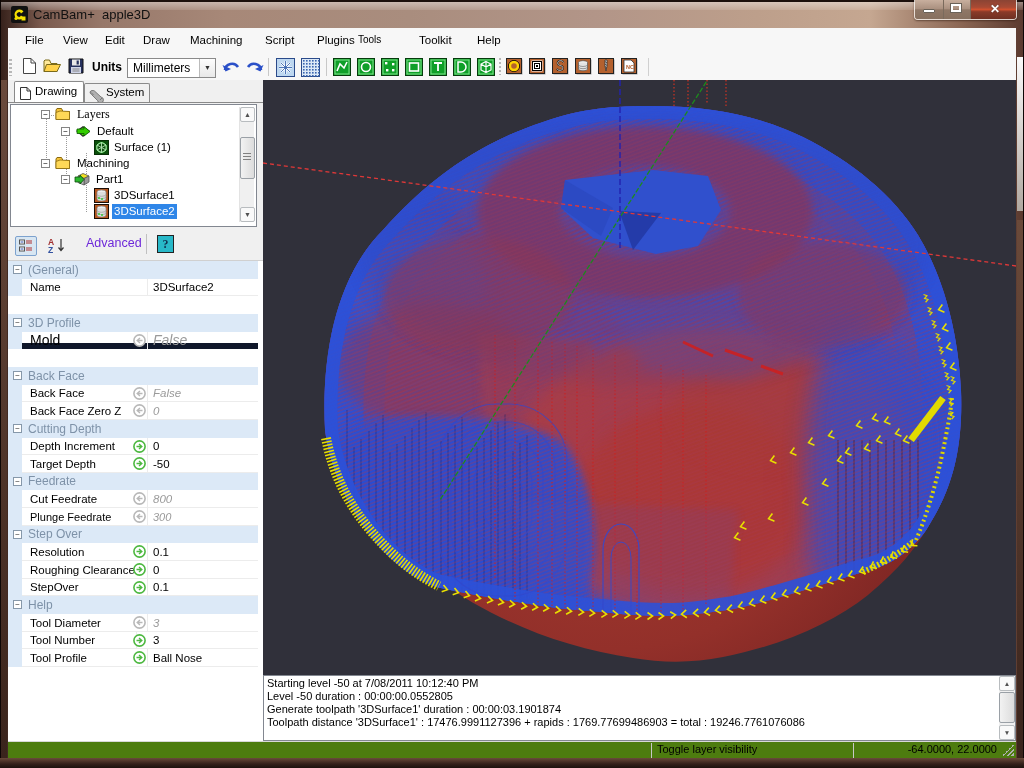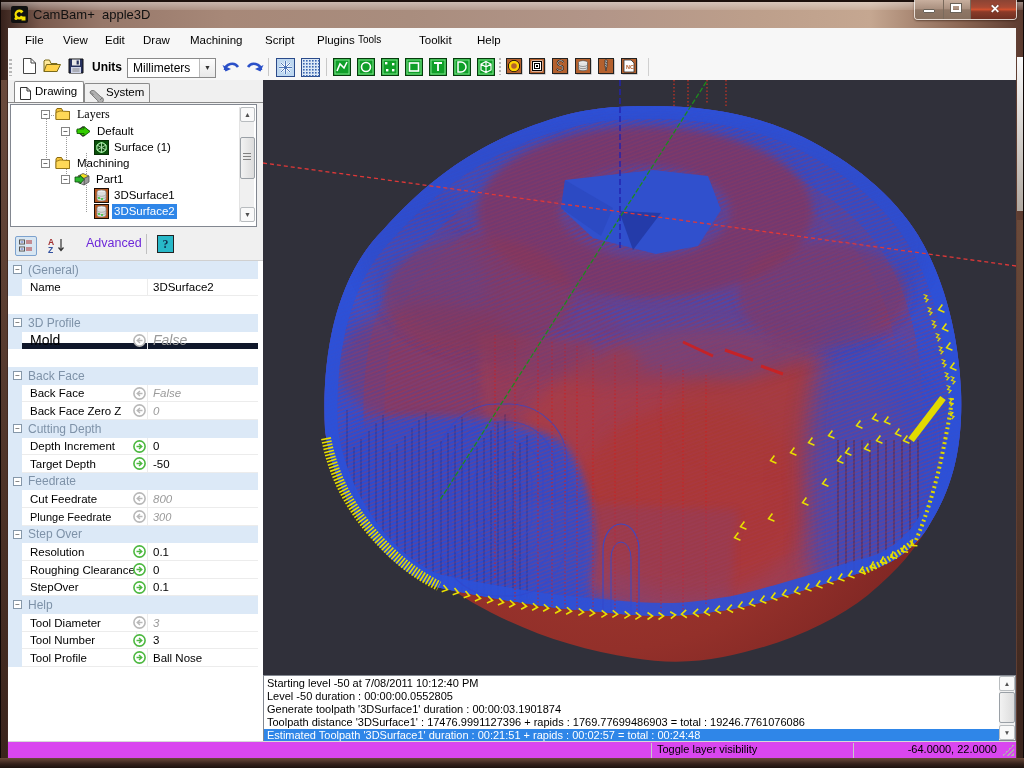--- a/index.html
+++ b/index.html
@@ -782,29 +782,28 @@
       </g>
 </svg>
   </div>
 
 <div class="abs" style="left:263px;top:675px;width:753px;height:66px;background:#fff;border:1px solid #828790;font-size:11px;color:#000">
 <div style="position:absolute;left:0;top:1px;width:735px">
       <div style="height:13px;line-height:13px;padding-left:3px;white-space:nowrap">Starting level -50 at 7/08/2011 10:12:40 PM</div>
       <div style="height:13px;line-height:13px;padding-left:3px;white-space:nowrap">Level -50 duration : 00:00:00.0552805</div>
       <div style="height:13px;line-height:13px;padding-left:3px;white-space:nowrap">Generate toolpath '3DSurface1' duration : 00:00:03.1901874</div>
       <div style="height:13px;line-height:13px;padding-left:3px;white-space:nowrap">Toolpath distance '3DSurface1' : 17476.9991127396 + rapids : 1769.77699486903 = total : 19246.7761076086</div>
-      <div style="height:13px;line-height:13px;padding-left:3px;white-space:nowrap;background:#2f86e8;color:#fff">Estimated Toolpath '3DSurface1' duration : 00:21:51 + rapids : 00:02:57 = total : 00:24:48</div>
     </div>
 <div style="position:absolute;right:0;top:0;width:16px;height:64px;background:#f0f0f0">
 <div style="position:absolute;top:0;left:0;width:16px;height:15px;background:#f9f9f9;border:1px solid #b8bcbf;border-radius:2px;font:6.5px/13px &quot;Liberation Sans&quot;;text-align:center;color:#505050">▲</div>
 <div style="position:absolute;top:16px;left:0;width:16px;height:31px;background:linear-gradient(to right,#f2f2f2,#dcdcdc);border:1px solid #9aa0a6;border-radius:2px"></div>
 <div style="position:absolute;bottom:0;left:0;width:16px;height:15px;background:#f9f9f9;border:1px solid #b8bcbf;border-radius:2px;font:6.5px/13px &quot;Liberation Sans&quot;;text-align:center;color:#505050">▼</div>
 </div>
   </div>
 
-<div class="abs" style="left:8px;top:741px;width:1008px;height:17px;background:#d946ef;border-top:1px solid #d8d8d8">
+<div class="abs" style="left:8px;top:741px;width:1008px;height:17px;background:#4d7c0f;border-top:1px solid #d8d8d8">
 <div style="position:absolute;left:643px;top:1px;width:1px;height:15px;background:#c8c8c8"></div>
 <div style="position:absolute;left:649px;top:1px;font-size:11px;color:#000">Toggle layer visibility</div>
 <div style="position:absolute;left:845px;top:1px;width:1px;height:15px;background:#c8c8c8"></div>
 <div style="position:absolute;right:19px;top:1px;font-size:11px;color:#000">-64.0000, 22.0000</div>
 <div style="position:absolute;right:2px;bottom:2px;width:12px;height:12px;background:linear-gradient(135deg,transparent 50%,#b0b0b0 50%,#b0b0b0 58%,transparent 58%,transparent 68%,#b0b0b0 68%,#b0b0b0 76%,transparent 76%,transparent 86%,#b0b0b0 86%)"></div>
 </div>
 
 <div class="abs" style="left:0;top:758px;width:1024px;height:10px;background:linear-gradient(#6a4a3a,#33201a 60%,#1c120e)"></div>
 </body></html>

